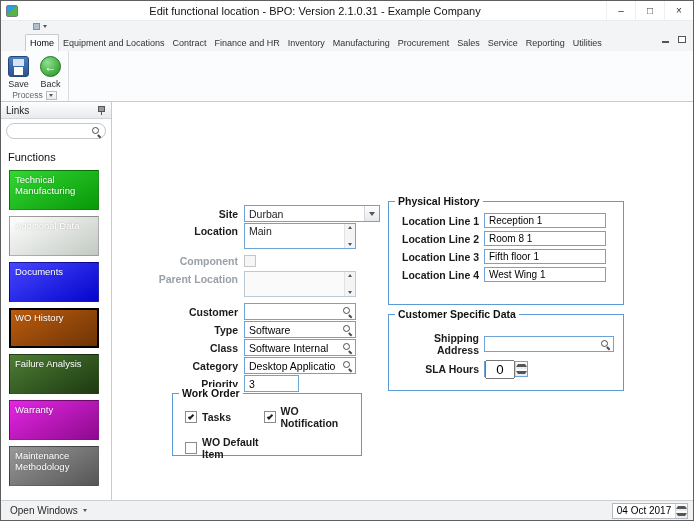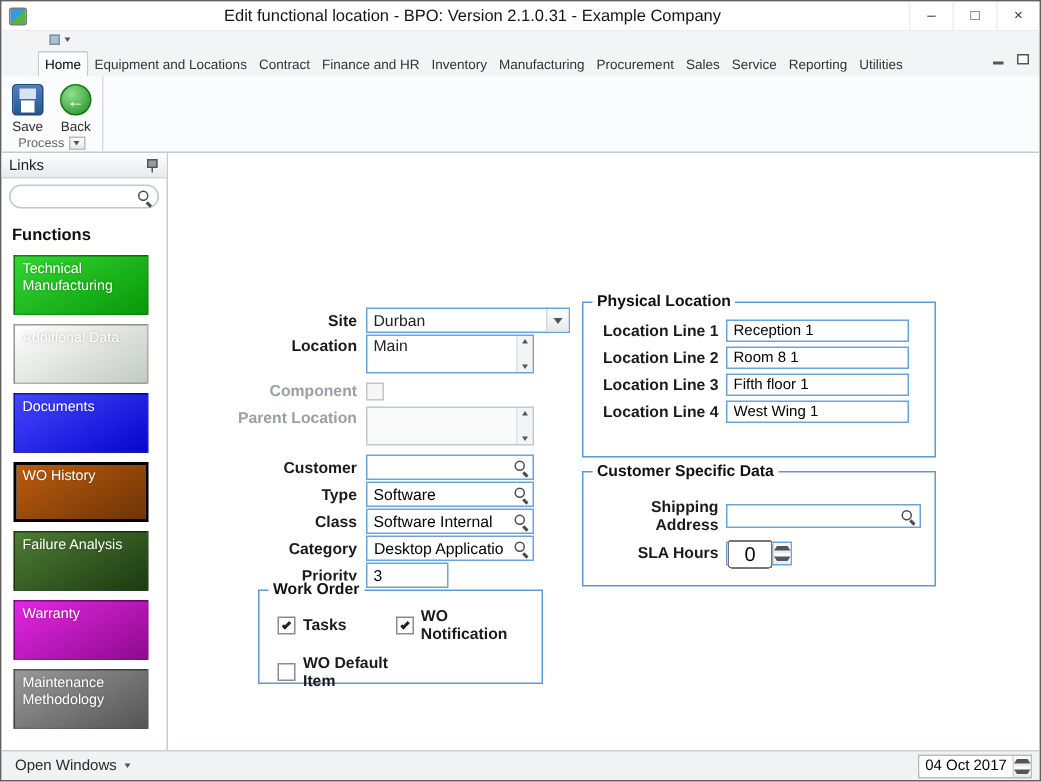--- a/index.html
+++ b/index.html
@@ -51,21 +51,21 @@
   .side-header .hdr-label{flex:1}
   .pin{position:relative;width:9px;height:10px}
   .pin::before{content:"";position:absolute;left:1px;top:1px;width:5px;height:4px;background:#9a9a9a;border:1px solid #555}
   .pin::after{content:"";position:absolute;left:4px;top:7px;width:1px;height:3px;background:#555}
   .search-wrap{margin:4px 5px;position:relative}
   .search-input{width:100%;height:16px;border:1px solid #c3c7cb;border-radius:8px;font:inherit;font-size:9px;padding:0 16px 0 6px;outline:none}
   .search-wrap .mag{position:absolute;right:5px;top:4px}
   .mag{position:relative;width:9px;height:9px;display:inline-block;flex:none}
   .mag::before{content:"";position:absolute;top:0;left:0;width:5px;height:5px;border:1.5px solid #4c4c4c;border-radius:50%}
   .mag::after{content:"";position:absolute;top:6.5px;left:6px;width:3.5px;height:1.5px;background:#4c4c4c;transform:rotate(45deg);transform-origin:left center}
-  .functions-title{font-weight:bold;font-size:11px;color:#0f0f0f;padding:8px 7px 7px}
+  .functions-title{font-weight:normal;font-size:11px;color:#0f0f0f;padding:8px 7px 7px}
   .side-items{flex:1;padding-left:8px;overflow:hidden}
   .side-item{width:90px;height:40px;margin-bottom:6px;color:#fff;font-size:9.5px;line-height:1.2;padding:3px 5px;border:1px solid rgba(0,0,0,.3);cursor:pointer;text-shadow:0 0 2px rgba(0,0,0,.25)}
   .side-item.selected{border:2px solid #000;padding:2px 4px}
 
   
   .main{flex:1;position:relative;background:#fff;font-size:10.5px}
   .row{position:absolute;left:36px;display:flex;align-items:center;gap:6px}
   .lbl{font-weight:bold;color:#1b1b1b;width:90px;text-align:right;flex:none}
   .lbl.disabled{color:#9aa0a6}
   .combo,.lookup,.tbox,.spin{border:1px solid var(--accent,#6ea3d8);background:#fff;display:flex;align-items:center;height:17px}
@@ -290,21 +290,21 @@
         </div>
         <div class="wo-row">
           <span class="cblabel">
             <span class="cb"></span>
             <span>WO Default Item</span>
           </span>
         </div>
       </div>
 
       <div class="groupbox" style="left:276px;top:99px;width:236px;height:104px">
-        <span class="legend">Physical Location</span>
+        <span class="legend">Physical History</span>
         <div class="grow">
           <span class="lbl">Location Line 1</span>
           <div class="tbox">
               <input value="Reception 1" style="">
             </div>
         </div>
         <div class="grow">
           <span class="lbl">Location Line 2</span>
           <div class="tbox">
               <input value="Room 8 1" style="">

